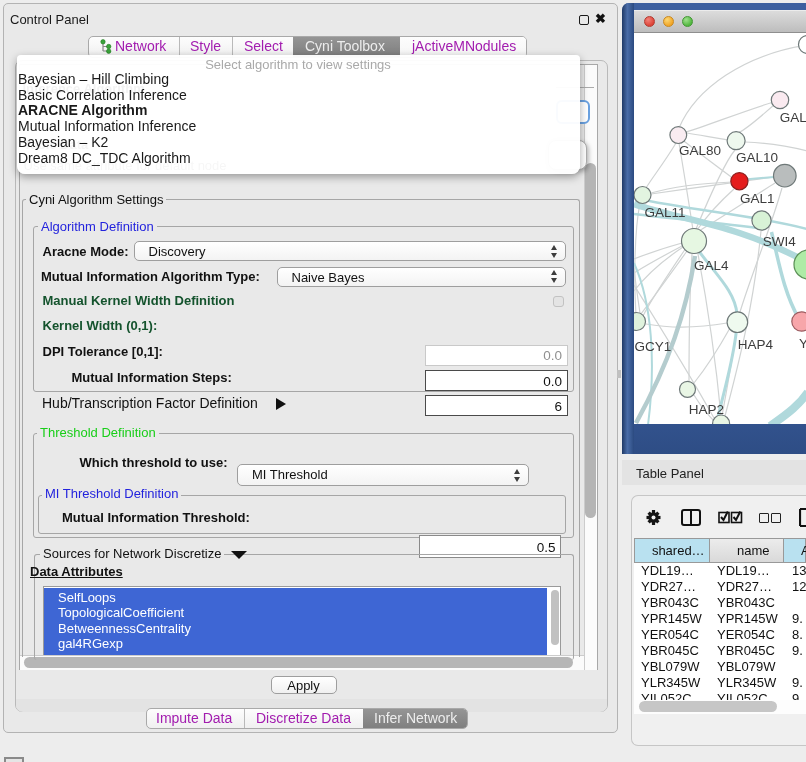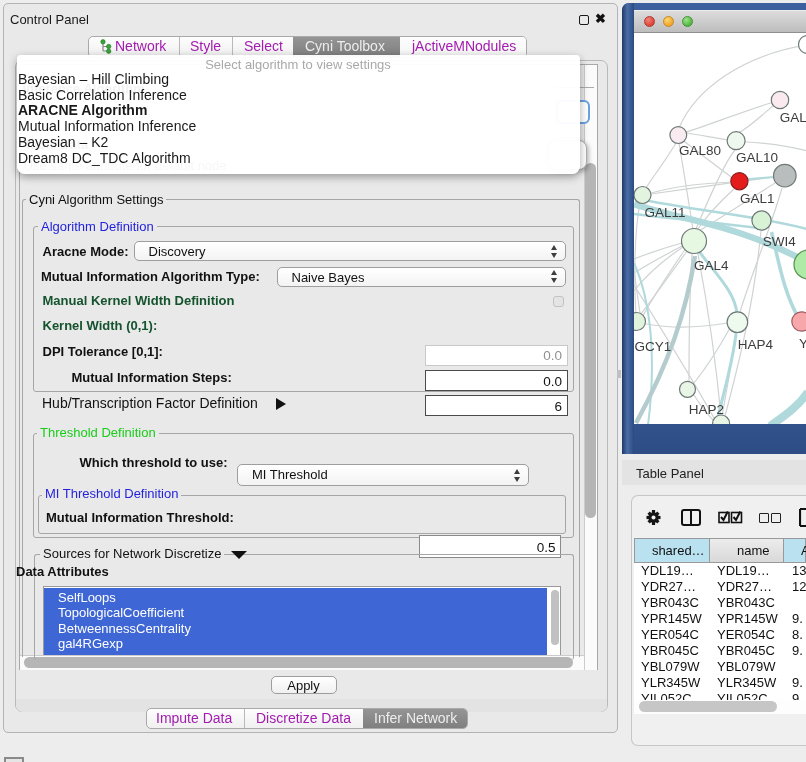--- a/index.html
+++ b/index.html
@@ -96,27 +96,27 @@
 <div class="gtitle" style="left:37px;top:424.5px;color:#18ce18;">Threshold Definition</div>
 
 <div class="lbl" style="left:79.5px;top:455px;">Which threshold to use:</div>
 <div class="cb" style="left:237px;top:464px;width:292px;height:22px;">
     <span class="t">MI Threshold</span>
     <span class="spin"></span>
   </div>
 
 <div class="group" style="left:38px;top:495px;width:527.5px;height:39px;"></div>
 <div class="gtitle" style="left:42px;top:485.5px;color:#2323dd;">MI Threshold Definition</div>
-<div class="lbl" style="left:46px;top:510px;">Mutual Information Threshold:</div>
+<div class="lbl" style="left:62px;top:510px;">Mutual Information Threshold:</div>
 <div class="field" style="left:418.5px;top:507px;width:142.5px;height:23px;border:1px solid #8a8a8a;padding-top:4px;">0.5</div>
 
 <div class="group" style="left:33.5px;top:553.5px;width:540px;height:106px;border-bottom:none;"></div>
 <div class="abs" style="left:40px;top:546px;font-size:13px;color:#111;background:#e9e9e9;padding:0 3px;">Sources for Network Discretize</div>
 <div class="abs" style="left:231px;top:550.5px;width:0;height:0;border-left:8px solid transparent;border-right:8px solid transparent;border-top:8.5px solid #111;"></div>
-<div class="lbl" style="left:16px;top:564px;">Data Attributes</div>
+<div class="lbl" style="left:30px;top:564px;text-decoration:underline;">Data Attributes</div>
 
 <div class="abs" style="left:42.5px;top:585.5px;width:518px;height:69.5px;background:#fff;border:1px solid #9a9a9a;border-bottom:none;overflow:hidden;">
   <div class="abs" style="left:0;top:1px;width:503px;height:67px;background:#3e66d4;"></div>
   <div class="abs" style="left:14.5px;top:3.5px;font-size:13px;color:#fff;line-height:15.45px;white-space:nowrap;">SelfLoops<br>TopologicalCoefficient<br>BetweennessCentrality<br>gal4RGexp</div>
   <div class="abs" style="left:507px;top:3px;width:8px;height:55.5px;background:#c1c1c1;border-radius:4px;"></div>
 </div>
 
 <div class="abs" style="left:270.5px;top:676px;width:66px;height:18px;background:linear-gradient(#ffffff,#f0f0f0);border:1px solid #9e9e9e;border-radius:5px;text-align:center;font-size:13px;color:#111;padding-top:1px;">Apply</div>
 
 <div class="abs" style="left:146px;top:707.5px;width:322px;height:21.5px;background:linear-gradient(#fdfdfd,#f0f0f0);border:1px solid #a9a9a9;border-radius:5px;overflow:hidden;">

